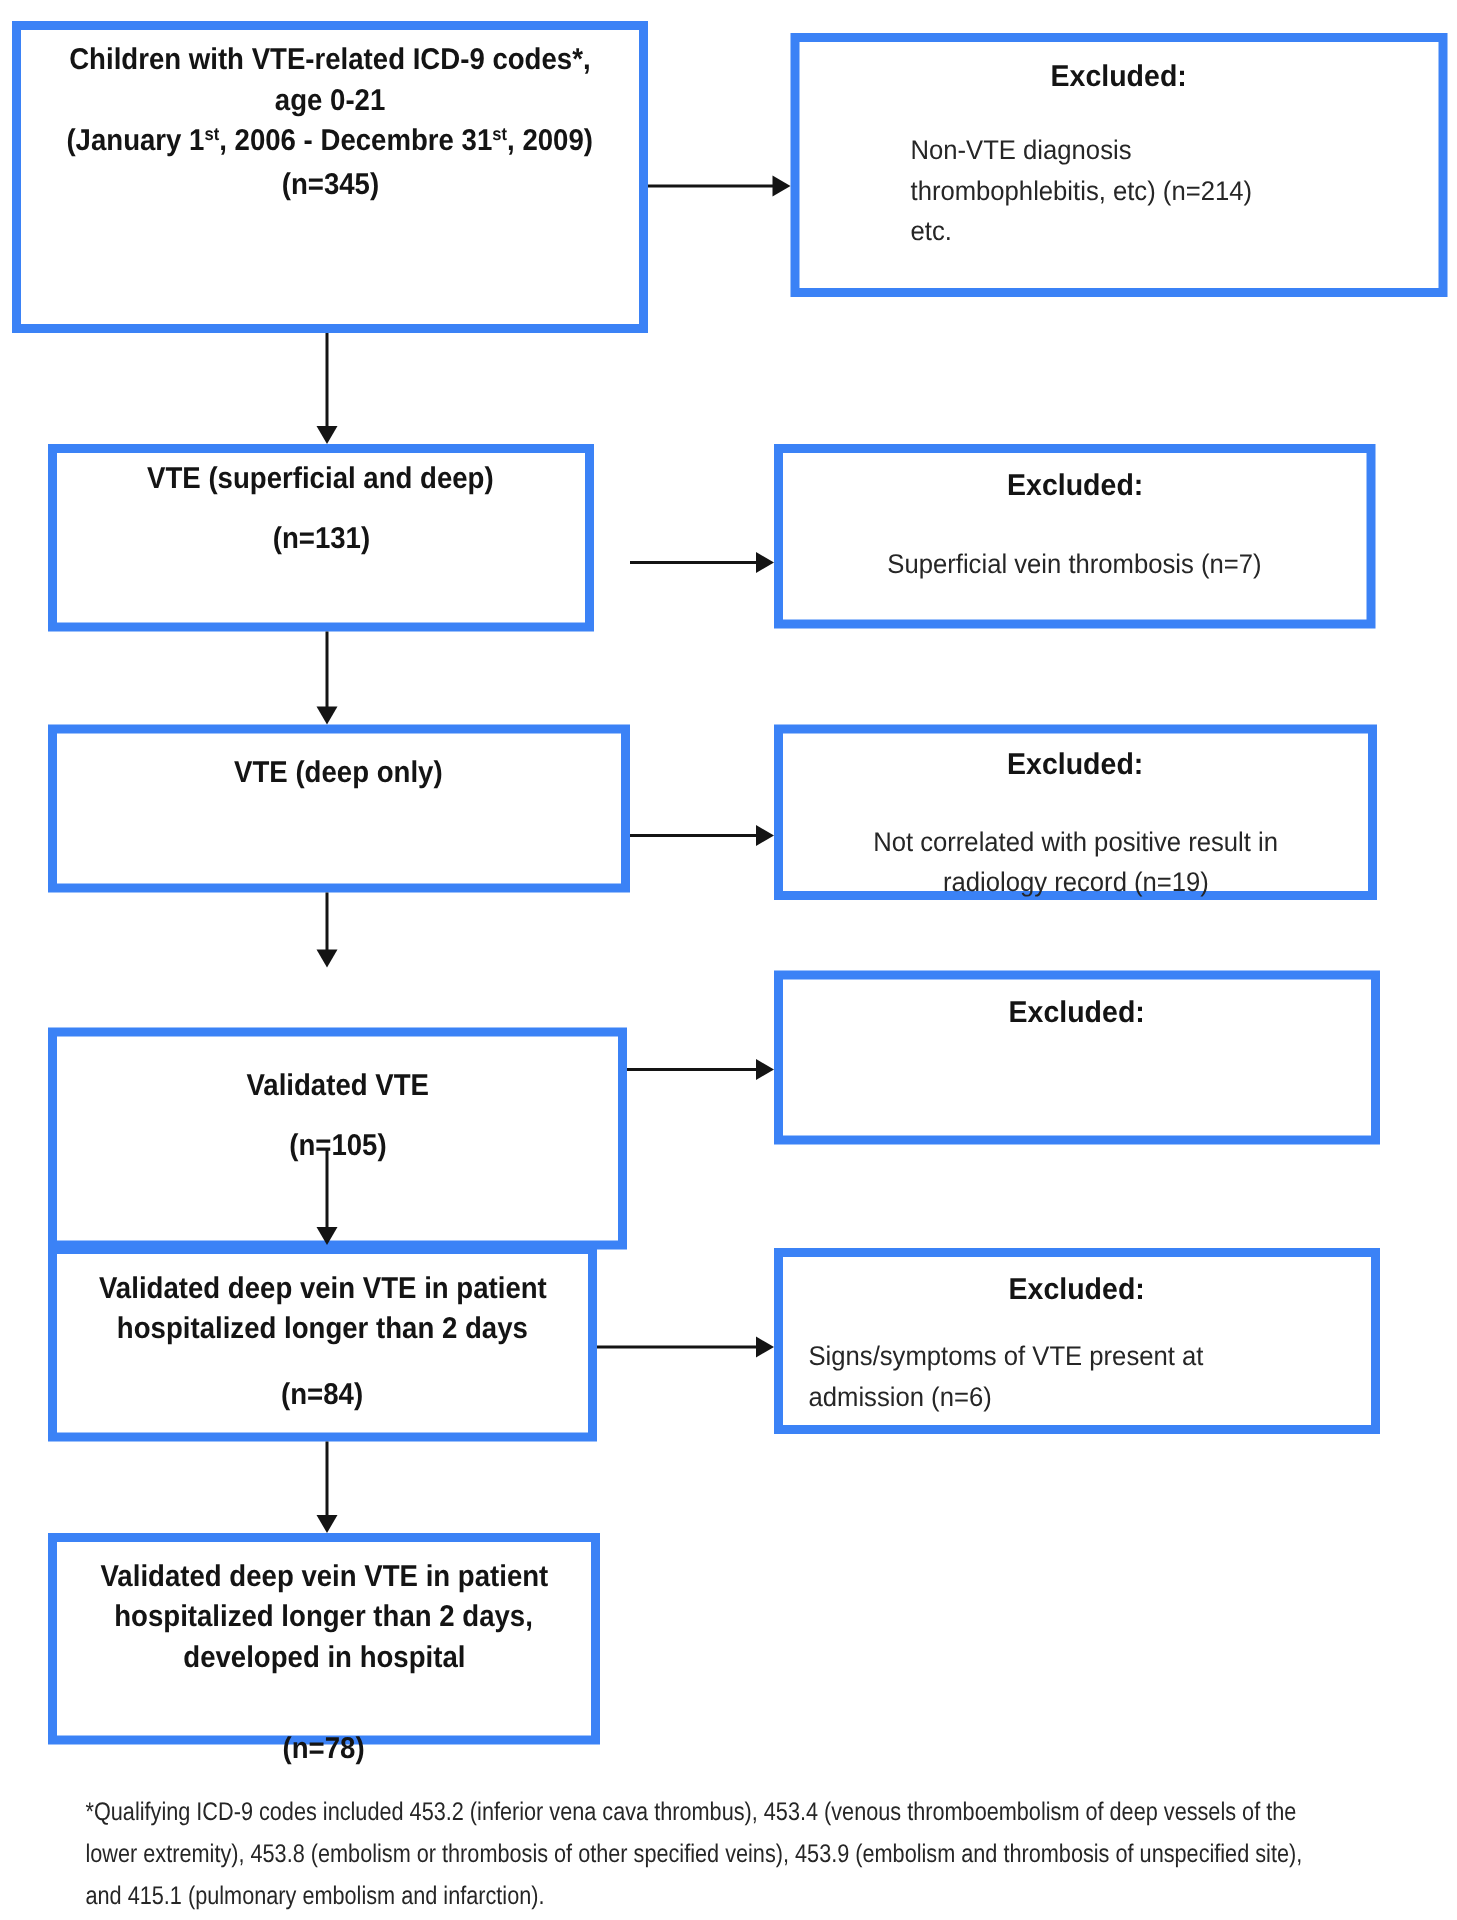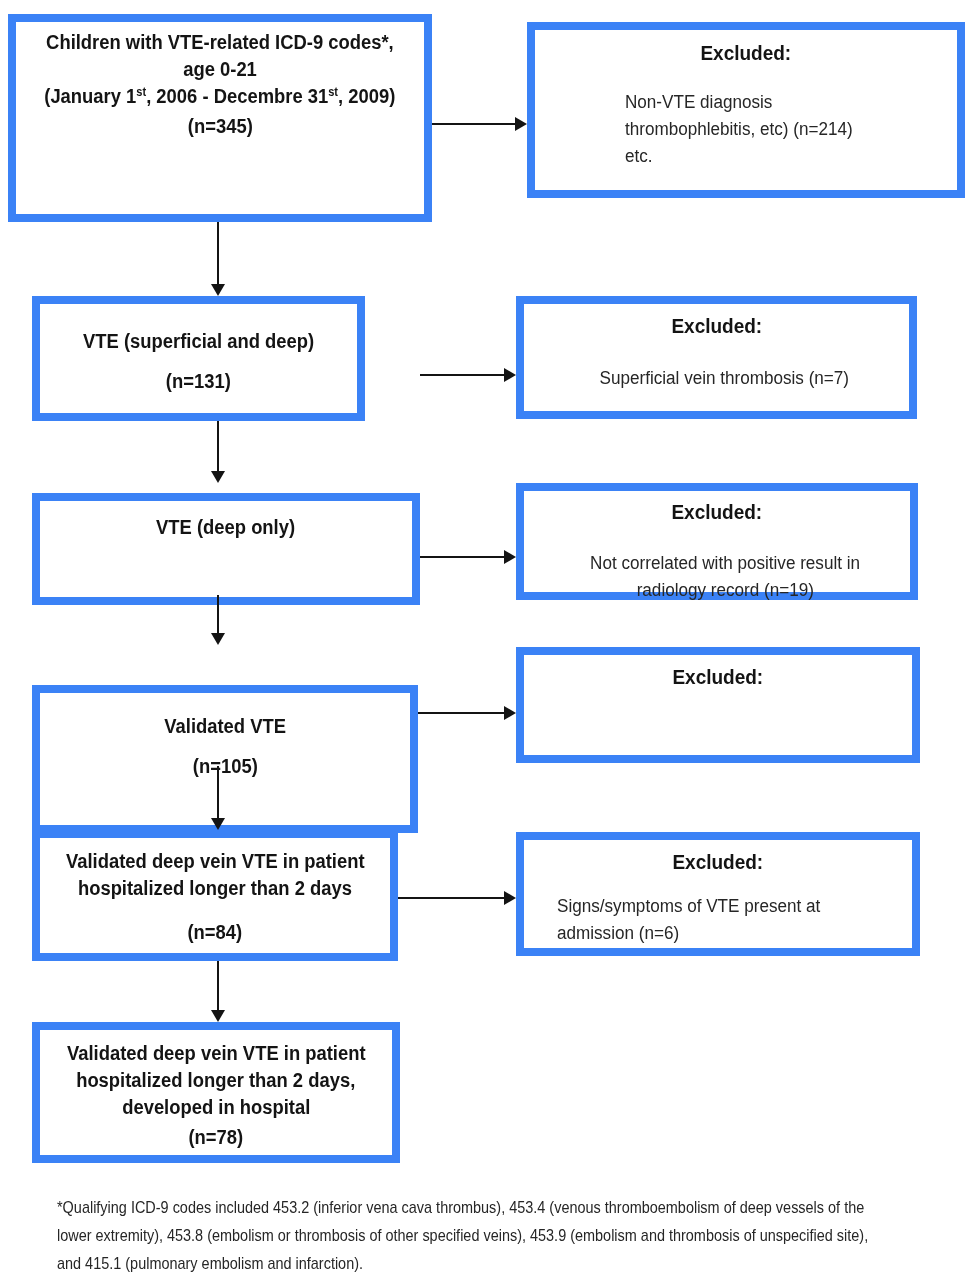--- a/index.html
+++ b/index.html
@@ -6,38 +6,38 @@
   #canvas{
     position:relative;
     width:971px;height:1280px;
     background:#ffffff;
     font-family:"Liberation Sans", sans-serif;
     color:#141414;
     overflow:hidden;
   }
   .box{
     position:absolute;
-    border:8px solid #3b82f6;
+    border:6px solid #3b82f6;
     background:#ffffff;
     box-sizing:border-box;
     text-align:center;
   }
   .lbox{font-weight:bold;font-size:20px;color:#141414;}
   .line{line-height:27px;white-space:nowrap;}
   .cx{display:inline-block;transform:scaleX(0.92);transform-origin:center;}
   .nline{margin-top:13px;}
-  .nline6{margin-top:3px;}
+  .nline6{margin-top:34px;}
   sup.st{font-size:12px;vertical-align:baseline;position:relative;top:-7px;}
   .exhead{
     font-weight:bold;font-size:20px;line-height:27px;
     text-decoration:underline;
     white-space:nowrap;
   }
   .exhead .cx{transform:scaleX(0.95);}
-  .exbody{font-size:18px;font-weight:normal;color:#262626;line-height:28px;margin-left:16px;}
+  .exbody{font-size:18px;font-weight:normal;color:#262626;line-height:28px;}
   .exbody .line .cx{transform:scaleX(0.95);}
   .bodyleft{text-align:left;}
   .bodyleft .cx{transform-origin:left;}
   
   .va{position:absolute;width:14px;}
   .va .shaft{position:absolute;left:6px;top:0;width:2px;background:#141414;}
   .va .head{position:absolute;left:0;bottom:0;width:0;height:0;
     border-left:7px solid transparent;border-right:7px solid transparent;
     border-top:12px solid #141414;}
   
@@ -67,33 +67,33 @@
 
   <div class="box" style="left:527px;top:22px;width:438px;height:176px;padding-top:10px;">
     <div class="exhead"><span class="cx">Excluded:</span></div>
     <div class="exbody bodyleft" style="margin-top:22px;padding-left:74px;">
       <div class="line"><span class="cx">Non-VTE diagnosis</span></div>
       <div class="line"><span class="cx">thrombophlebitis, etc) (n=214)</span></div>
       <div class="line"><span class="cx">etc.</span></div>
     </div>
   </div>
 
-  <div class="box lbox" style="left:32px;top:296px;width:333px;height:125px;padding-top:24px;">
+  <div class="box lbox" style="left:32px;top:296px;width:364px;height:125px;padding-top:4px;">
     <div class="line"><span class="cx">VTE (superficial and deep)</span></div>
     <div class="line nline"><span class="cx">(n=131)</span></div>
   </div>
 
   <div class="box" style="left:516px;top:296px;width:401px;height:123px;padding-top:9px;">
     <div class="exhead"><span class="cx">Excluded:</span></div>
     <div class="exbody" style="margin-top:25px;">
       <div class="line"><span class="cx">Superficial vein thrombosis (n=7)</span></div>
     </div>
   </div>
 
-  <div class="box lbox" style="left:32px;top:493px;width:388px;height:112px;padding-top:13px;">
+  <div class="box lbox" style="left:32px;top:483px;width:388px;height:112px;padding-top:13px;">
     <div class="line"><span class="cx">VTE (deep only)</span></div>
   </div>
 
   <div class="box" style="left:516px;top:483px;width:402px;height:117px;padding-top:8px;">
     <div class="exhead"><span class="cx">Excluded:</span></div>
     <div class="exbody" style="margin-top:24px;">
       <div class="line"><span class="cx">Not correlated with positive result in</span></div>
       <div class="line"><span class="cx">radiology record (n=19)</span></div>
     </div>
   </div>

